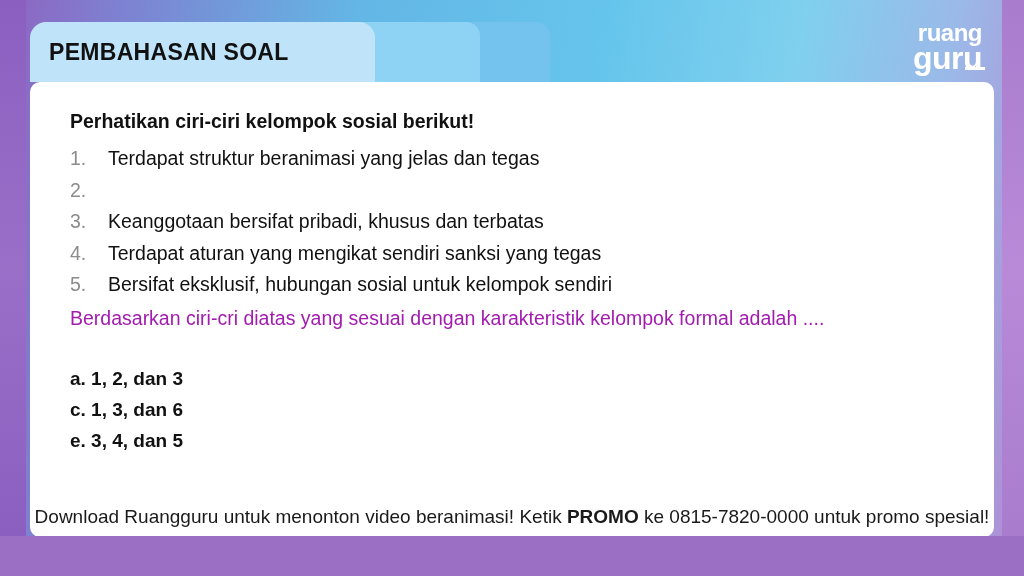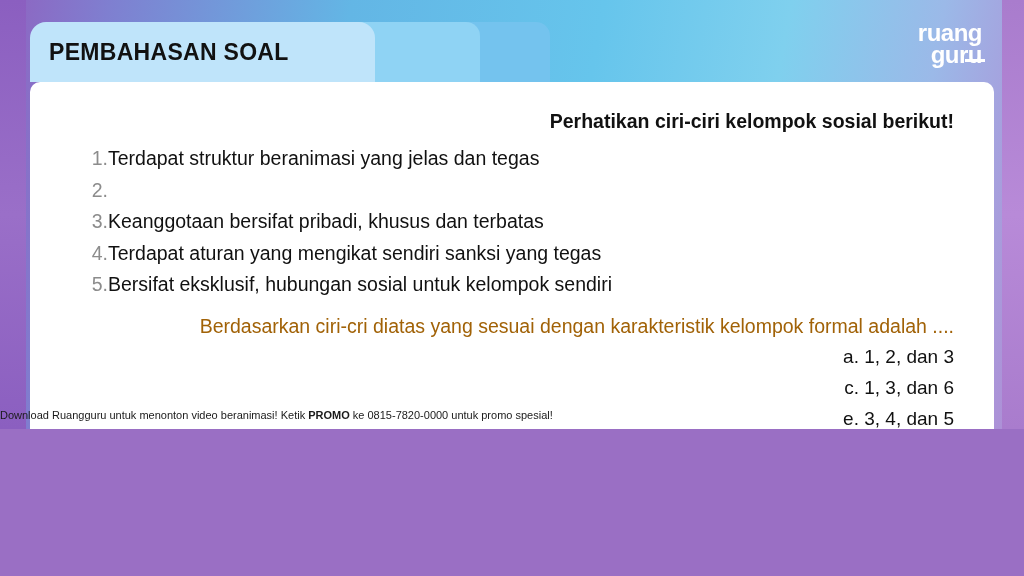--- a/index.html
+++ b/index.html
@@ -9,21 +9,21 @@
   body {
     width: 1024px;
     height: 576px;
     overflow: hidden;
     font-family: "Liberation Sans", sans-serif;
     background: #9a6fc4;
   }
   .slide {
     position: relative;
     width: 1024px;
-    height: 429px;
+    height: 536px;
     background: linear-gradient(100deg, #8f63c0 0%, #7f7fd0 10%, #63b6e5 32%, #66c5ec 55%, #7fd0ee 72%, #9bb9e8 86%, #b08ad4 100%);
     overflow: hidden;
   }
   .slide::before {
     content: "";
     position: absolute;
     left: 0; top: 0; bottom: 0;
     width: 26px;
     background: linear-gradient(180deg, #8b5fc0 0%, #9a6fc8 50%, #8b5fc0 100%);
   }
@@ -82,21 +82,21 @@
     text-align: right;
     color: #ffffff;
     line-height: 0.92;
   }
   .logo .l1 {
     font-size: 24px;
     font-weight: bold;
     letter-spacing: -0.5px;
   }
   .logo .l2 {
-    font-size: 24px;
+    font-size: 32px;
     font-weight: bold;
     letter-spacing: -0.5px;
     display: inline-block;
     position: relative;
   }
   .logo .l2::after {
     content: "";
     position: absolute;
     right: -3px;
     bottom: 4px;
@@ -109,21 +109,20 @@
   .card {
     position: absolute;
     left: 30px;
     top: 82px;
     width: 964px;
     height: 455px;
     background: #ffffff;
     border-radius: 10px;
     box-sizing: border-box;
     padding: 28px 40px 10px 40px;
-    text-align: right;
   }
 
   .prompt {
     font-size: 19.5px;
     font-weight: bold;
     color: #111;
     margin-bottom: 10px;
   }
 
   ol.ciri {
@@ -139,40 +138,42 @@
     line-height: 1.62;
   }
   ol.ciri li .num {
     color: #8c8c8c;
     width: 38px;
     flex: 0 0 38px;
     font-size: 19.5px;
   }
   .closing {
     font-size: 19.5px;
-    color: #a16207;
+    color: #a21caf;
     line-height: 1.62;
-    margin-top: 10px;
+    margin-top: 2px;
   }
 
   .options {
+    margin-top: 30px;
+    font-weight: bold;
   }
   .options .opt {
     font-size: 19px;
     color: #111;
     line-height: 1.63;
   }
 
   .footer {
     position: absolute;
     left: 0;
     right: 0;
     bottom: 8px;
-    text-align: left;
-    font-size: 11px;
+    text-align: center;
+    font-size: 19px;
     color: #1a1a1a;
   }
   .footer .promo {
     font-weight: bold;
   }
 </style>
 </head>
 <body>
 
 <div class="slide">

